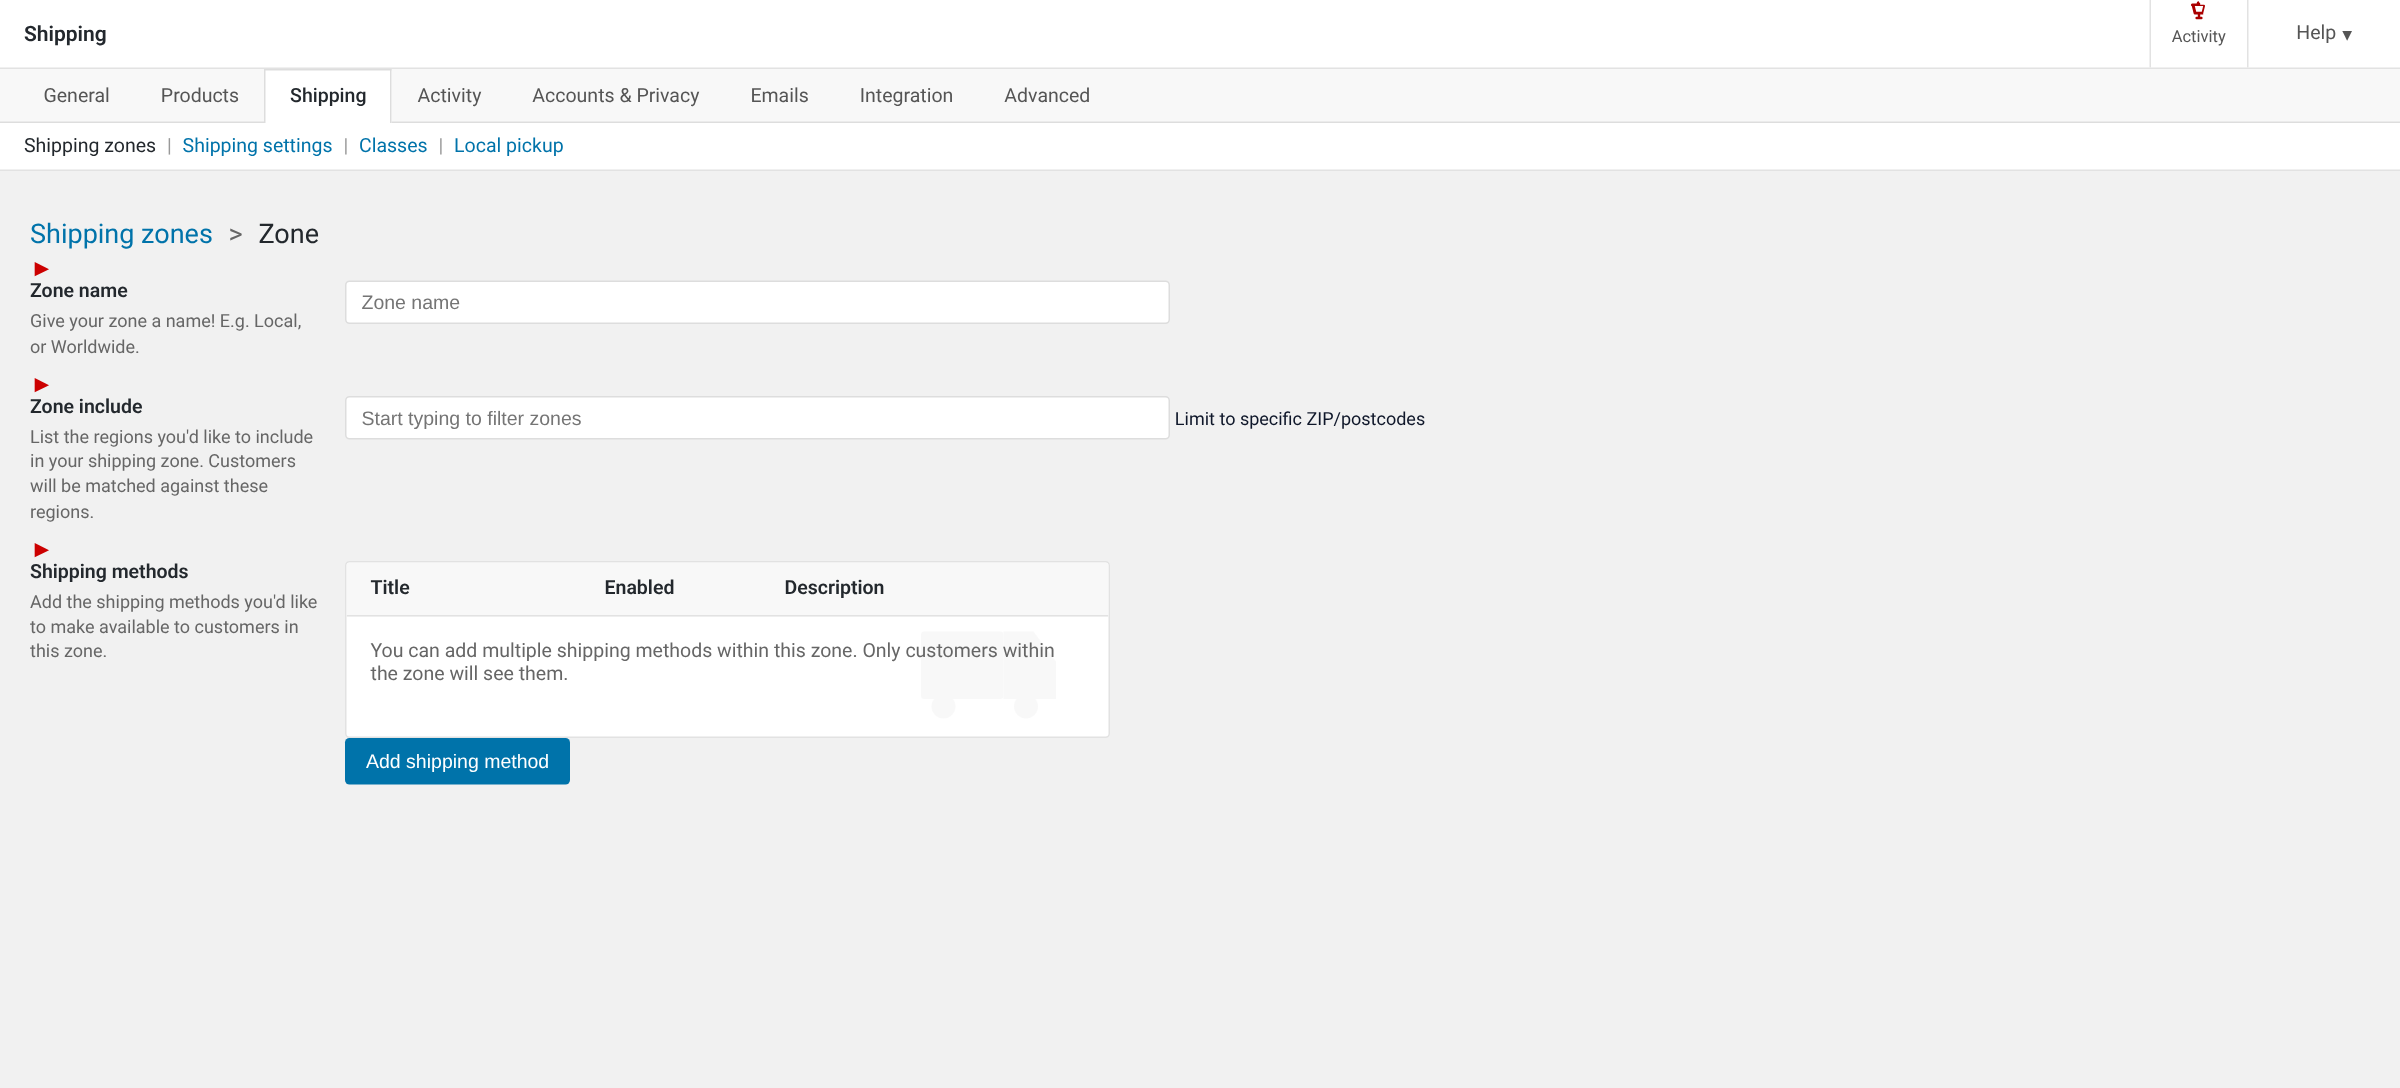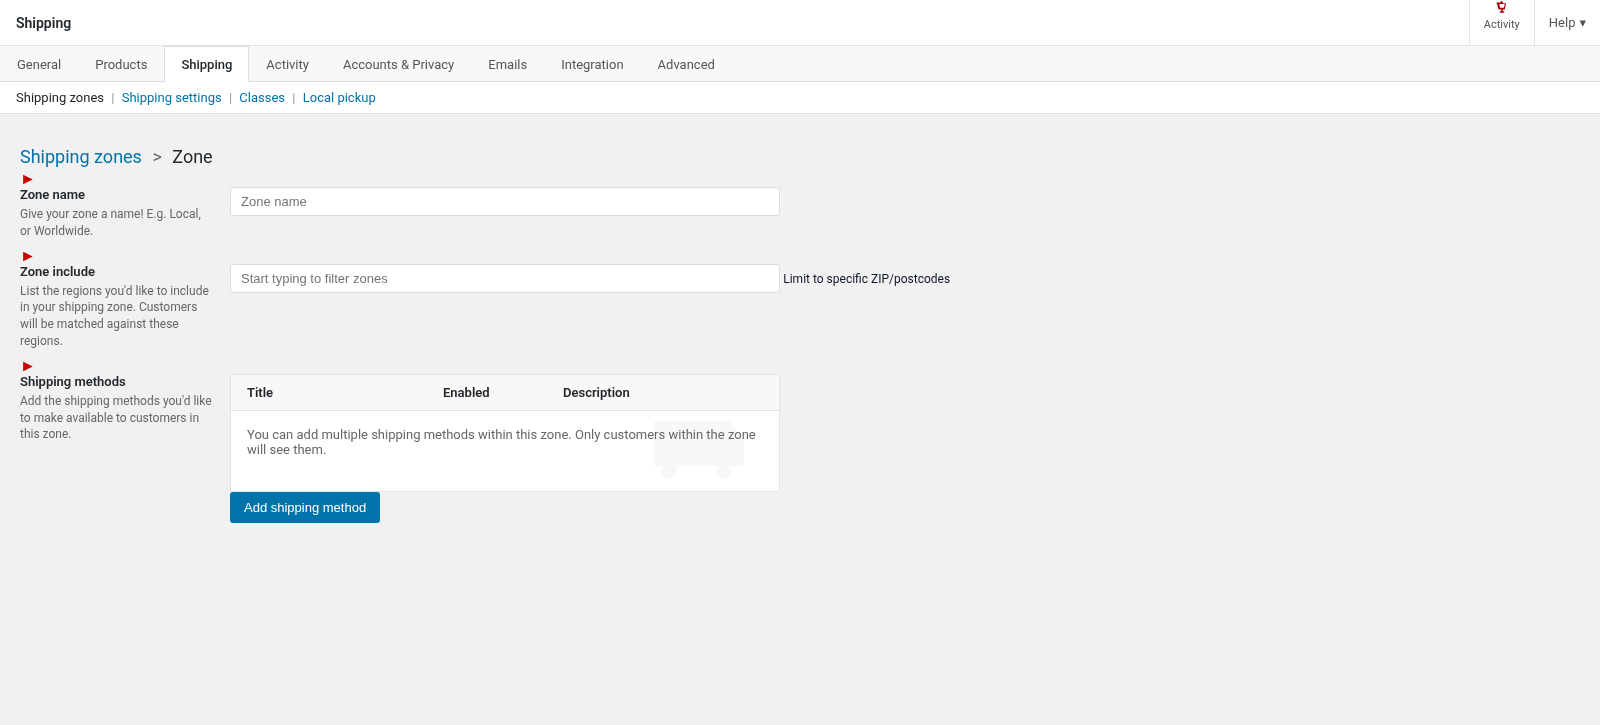--- a/index.html
+++ b/index.html
@@ -47,35 +47,35 @@
     }
     .activity-btn svg {
       width: 16px;
       height: 16px;
       margin-bottom: 2px;
       fill: #a00;
     }
     .help-btn {
       display: flex;
       align-items: center;
-      padding: 0 14px;
+      padding: 0 32px;
       border-left: 1px solid #e2e2e2;
       cursor: pointer;
       font-size: 13px;
       color: #555;
       gap: 4px;
     }
 
     
     .nav-tabs {
       background: #f8f8f8;
       border-bottom: 1px solid #ddd;
       display: flex;
       gap: 0;
-      padding: 0 0 0 0;
+      padding: 0 0 0 12px;
     }
     .nav-tab {
       padding: 10px 16px;
       font-size: 13px;
       cursor: pointer;
       border: 1px solid transparent;
       border-bottom: none;
       margin-bottom: -1px;
       color: #555;
       background: transparent;
@@ -183,21 +183,21 @@
       font-size: 12px;
       color: #0f172a;
       text-decoration: none;
     }
 
     
     .methods-table {
       border: 1px solid #e2e2e2;
       border-radius: 3px;
       background: #fff;
-      width: 550px;
+      width: 510px;
       max-width: 100%;
       overflow: hidden;
     }
     .methods-table-header {
       display: grid;
       grid-template-columns: 1fr 120px 200px;
       background: #f8f8f8;
       border-bottom: 1px solid #e2e2e2;
       padding: 10px 16px;
       font-size: 13px;

